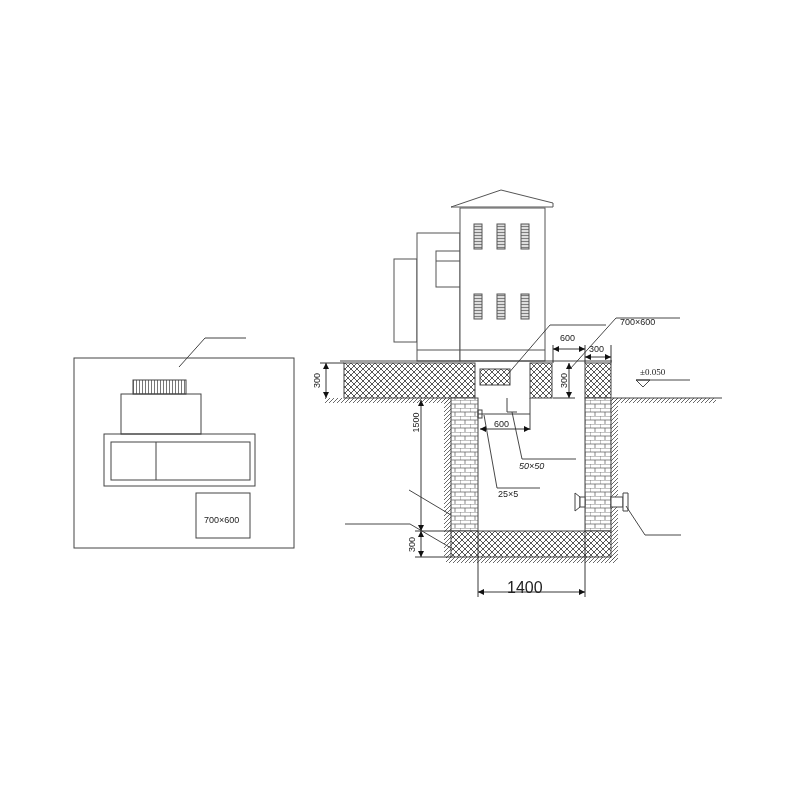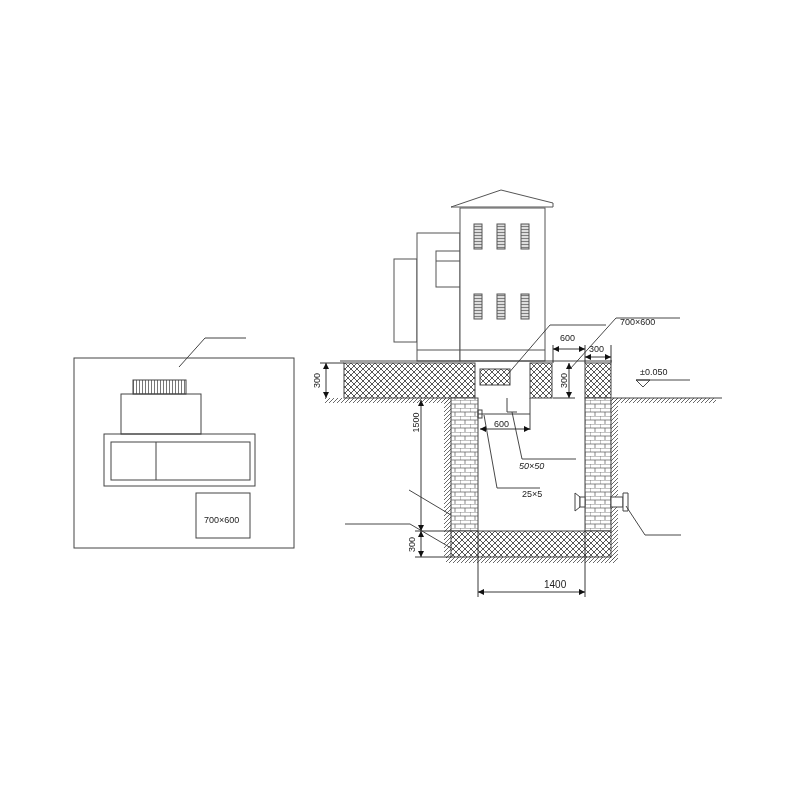--- a/index.html
+++ b/index.html
@@ -1,20 +1,20 @@
 <!DOCTYPE html>
 <html><head>
 <meta charset="utf-8">
 <style>
   html, body { margin: 0; padding: 0; background: #ffffff; }
   body { width: 800px; height: 800px; position: relative; overflow: hidden;
          font-family: "Liberation Sans", sans-serif; }
   #canvas { position: absolute; left: 0; top: 0; }
   .lbl { position: absolute; font-size: 9px; color: #222; line-height: 1; white-space: nowrap; }
-  .lbl.big { font-size: 10px; margin-left: 37px; }
+  .lbl.big { font-size: 16px; }
   .vert { transform: rotate(-90deg); transform-origin: center; }
 </style>
 </head>
 <body>
 
 <svg id="canvas" width="800" height="800" viewBox="0 0 800 800" xmlns="http://www.w3.org/2000/svg">
   <defs>
     <pattern id="cross" width="6" height="6" patternUnits="userSpaceOnUse">
       <rect width="6" height="6" fill="#ffffff"></rect>
       <path d="M0,6 L6,0 M0,0 L6,6" stroke="#444" stroke-width="0.9"></path>
@@ -151,15 +151,15 @@
 <div class="lbl vert" style="left:310px;top:376px;">300</div>
 <div class="lbl vert" style="left:406px;top:418px;">1500</div>
 <div class="lbl vert" style="left:405px;top:540px;">300</div>
 <div class="lbl big" style="left:507px;top:580px;">1400</div>
 <div class="lbl" style="left:560px;top:334px;">600</div>
 <div class="lbl" style="left:589px;top:345px;">300</div>
 <div class="lbl vert" style="left:557px;top:376px;">300</div>
 <div class="lbl" style="left:494px;top:420px;">600</div>
 
 <div class="lbl" style="left:620px;top:318px;">700×600</div>
-<div class="lbl" style="left:640px;top:368px;">±0.050</div>
+<div class="lbl" style="left:640px;top:368px;font-family:Liberation Serif, serif;">±0.050</div>
 <div class="lbl" style="left:519px;top:462px;font-style:italic;">50×50</div>
-<div class="lbl" style="left:522px;top:490px;">25×5</div>
+<div class="lbl" style="left:498px;top:490px;">25×5</div>
 
 </body></html>

